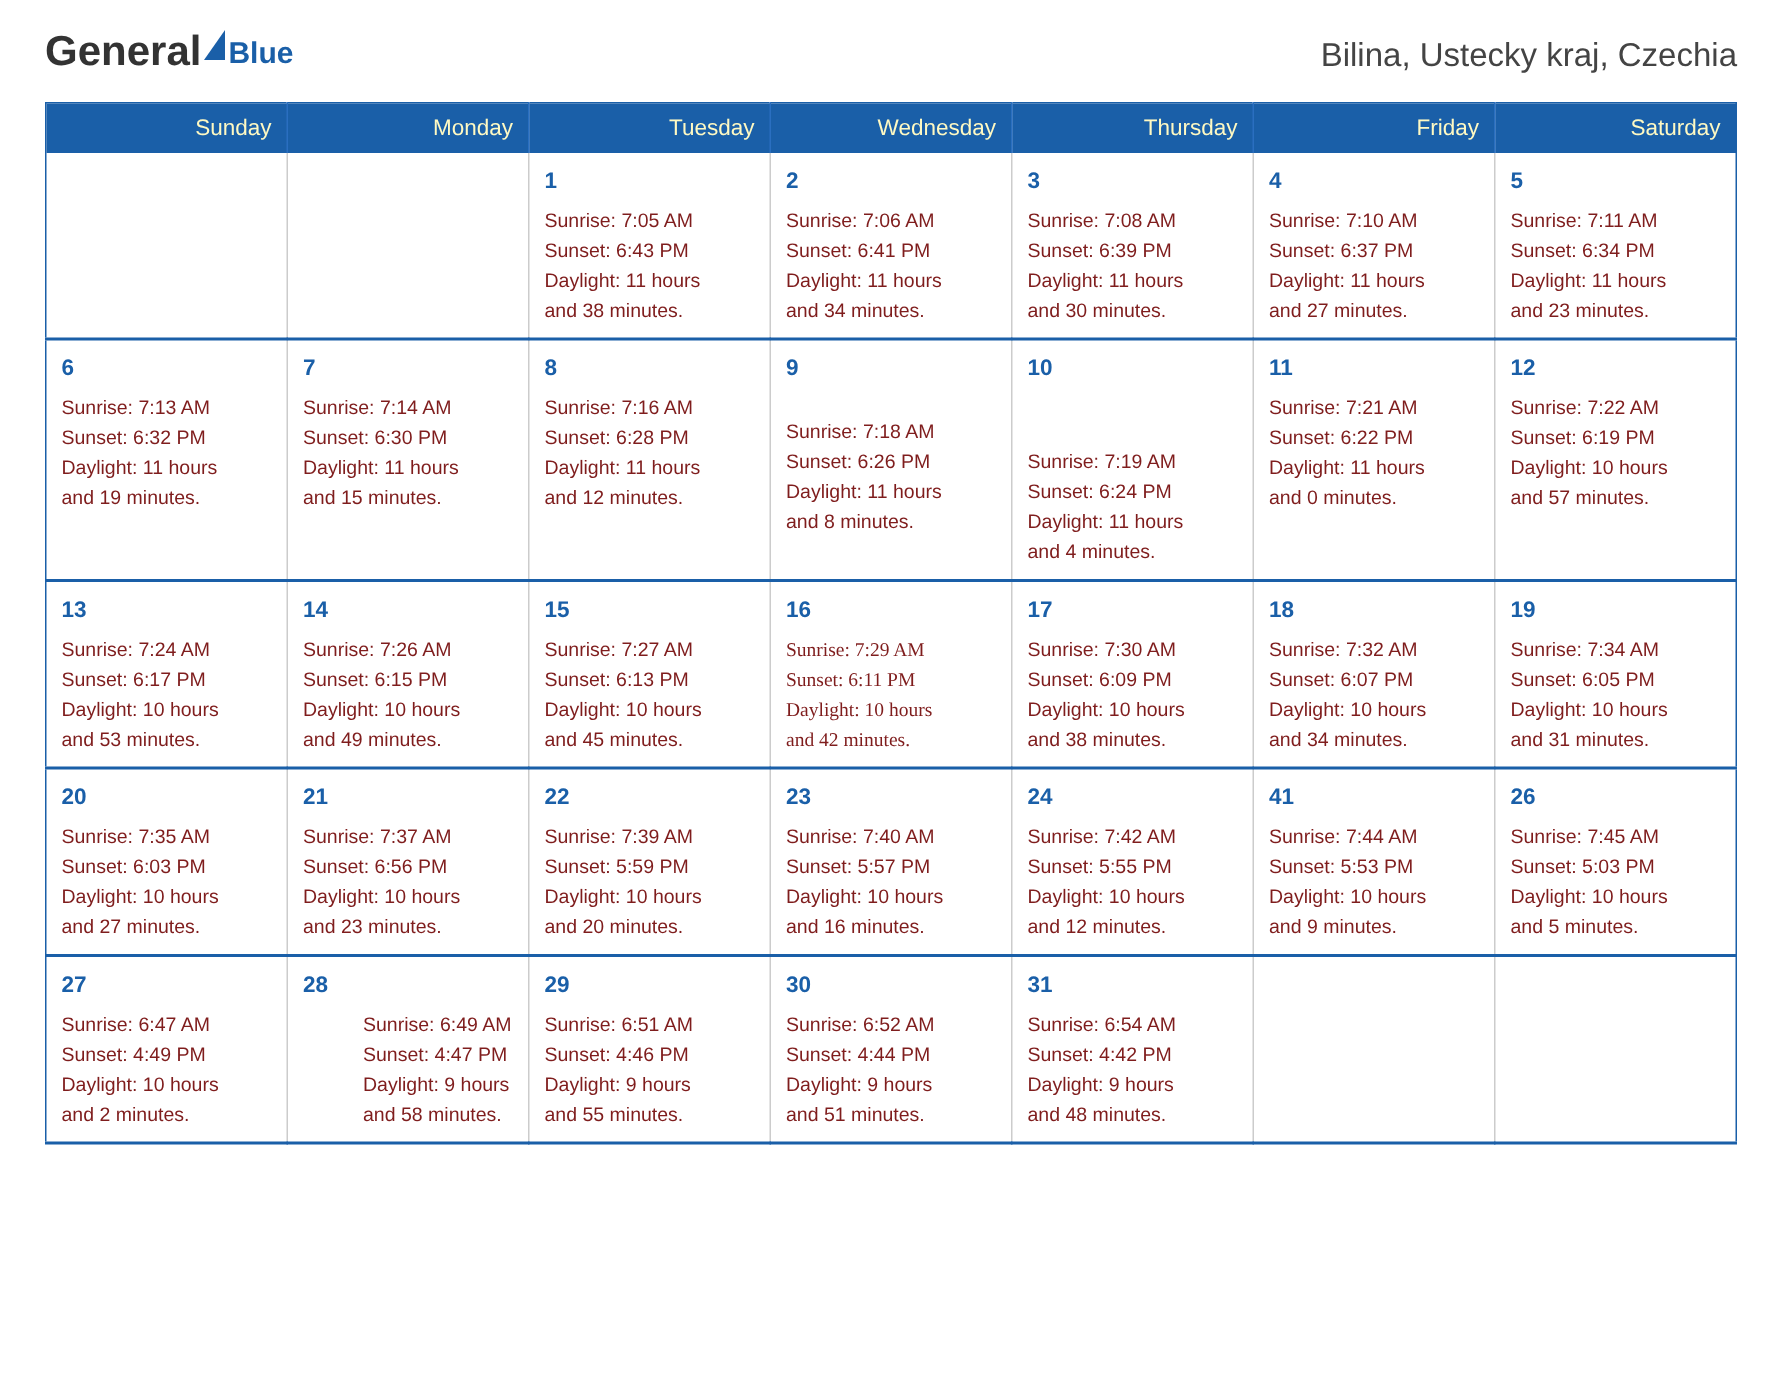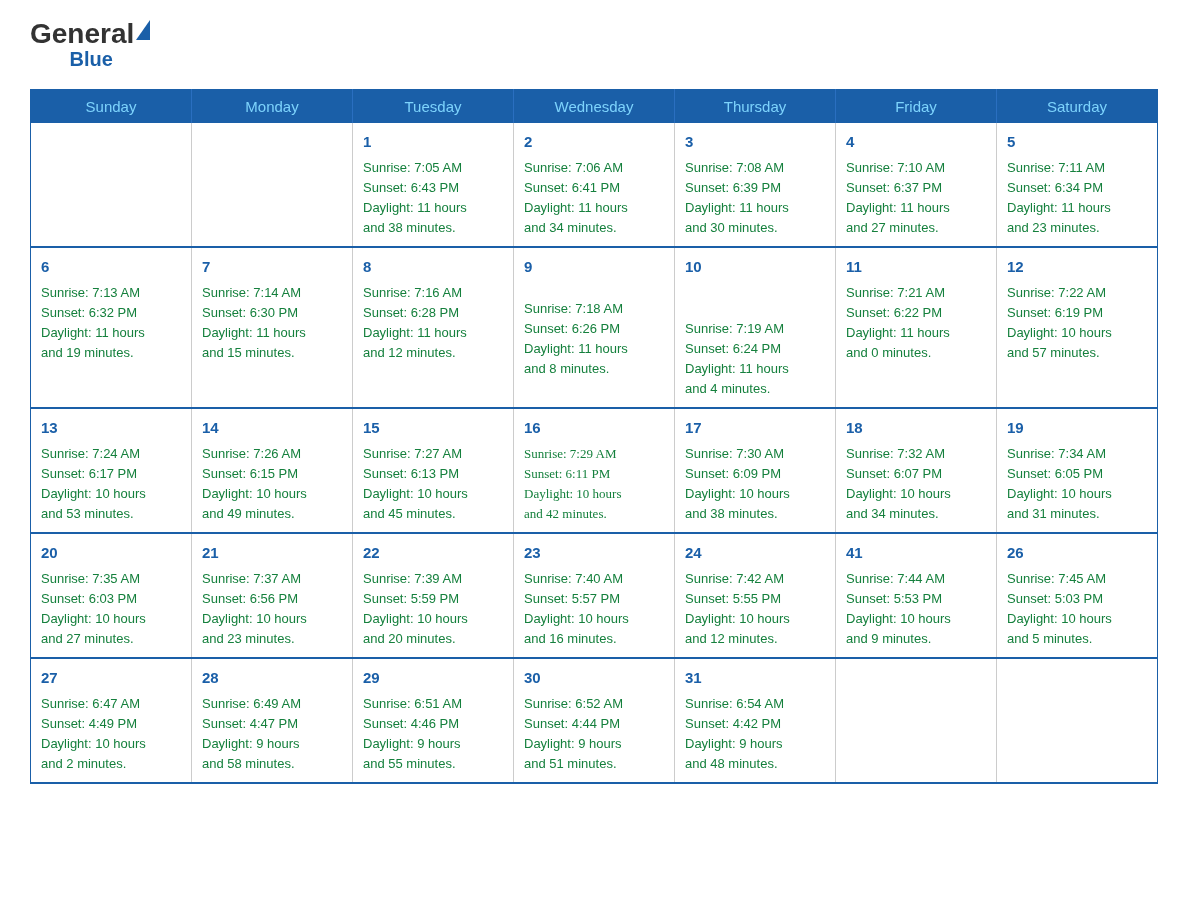--- a/index.html
+++ b/index.html
@@ -11,22 +11,22 @@
       min-height: 918px;
     }
     .header-section {
       display: flex;
       justify-content: space-between;
       align-items: flex-start;
       margin-bottom: 18px;
     }
     .logo-area {
       display: flex;
-      flex-direction: column;
-      align-items: center;
+      flex-direction: row;
+      align-items: flex-end;
     }
     .logo-text {
       display: flex;
       align-items: center;
       font-size: 28px;
       font-weight: bold;
       color: #333;
       line-height: 1;
     }
     .logo-general { color: #333; }
@@ -62,25 +62,25 @@
     }
     .calendar-table {
       width: 100%;
       border-collapse: collapse;
       border: 1px solid #1a5fa8;
     }
     .calendar-table thead tr {
       background-color: #1a5fa8;
     }
     .calendar-table thead th {
-      color: #7dd3fc;
+      color: #fef9c3;
       font-size: 15px;
       font-weight: normal;
       padding: 8px 10px;
-      text-align: center;
+      text-align: right;
       border-right: 1px solid #2a6fc0;
     }
     .calendar-table thead th:last-child {
       border-right: none;
     }
     .calendar-table tbody tr {
       border-bottom: 2px solid #1a5fa8;
     }
     .calendar-table tbody td {
       vertical-align: top;
@@ -97,41 +97,42 @@
     }
     .day-number {
       font-size: 15px;
       color: #1a5fa8;
       font-weight: bold;
       display: block;
       margin-bottom: 4px;
     }
     .day-info {
       font-size: 13px;
-      color: #15803d;
+      color: #7f1d1d;
       line-height: 1.55;
     }
     .empty-cell {
       background: #fff;
     }
   </style>
 </head>
 <body>
 
 <div class="header-section">
   <div class="logo-area">
     <div class="logo-text">
       <span class="logo-general">General</span>
         <span class="logo-triangle"></span>
     </div>
     <div>
       <span class="logo-blue">Blue</span>
     </div>
   </div>
   <div class="title-area">
+    <div class="location-title">Bilina, Ustecky kraj, Czechia</div>
   </div>
 </div>
 
 <table class="calendar-table">
   <thead>
     <tr>
     <th>Sunday</th>
         <th>Monday</th>
         <th>Tuesday</th>
         <th>Wednesday</th>
@@ -336,21 +337,21 @@
       <tr>
         <td>
           <span class="day-number">27</span>
           <div class="day-info" style="white-space: pre-line;">Sunrise: 6:47 AM
 Sunset: 4:49 PM
 Daylight: 10 hours
 and 2 minutes.</div>
         </td>
         <td>
           <span class="day-number">28</span>
-          <div class="day-info" style="white-space: pre-line;">Sunrise: 6:49 AM
+          <div class="day-info" style="white-space: pre-line; margin-left: 40px;">Sunrise: 6:49 AM
 Sunset: 4:47 PM
 Daylight: 9 hours
 and 58 minutes.</div>
         </td>
         <td>
           <span class="day-number">29</span>
           <div class="day-info" style="white-space: pre-line;">Sunrise: 6:51 AM
 Sunset: 4:46 PM
 Daylight: 9 hours
 and 55 minutes.</div>

